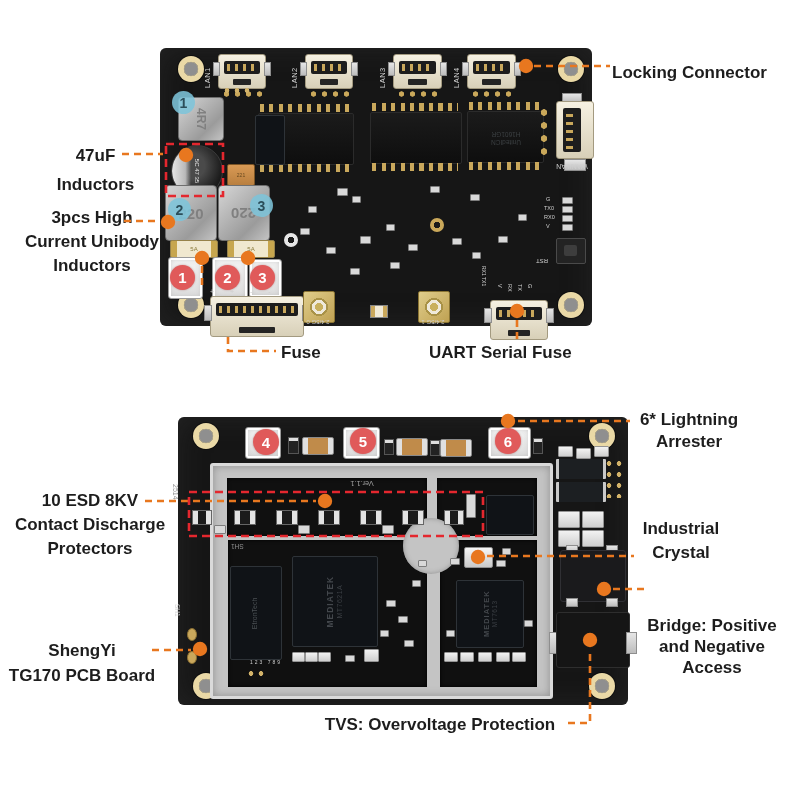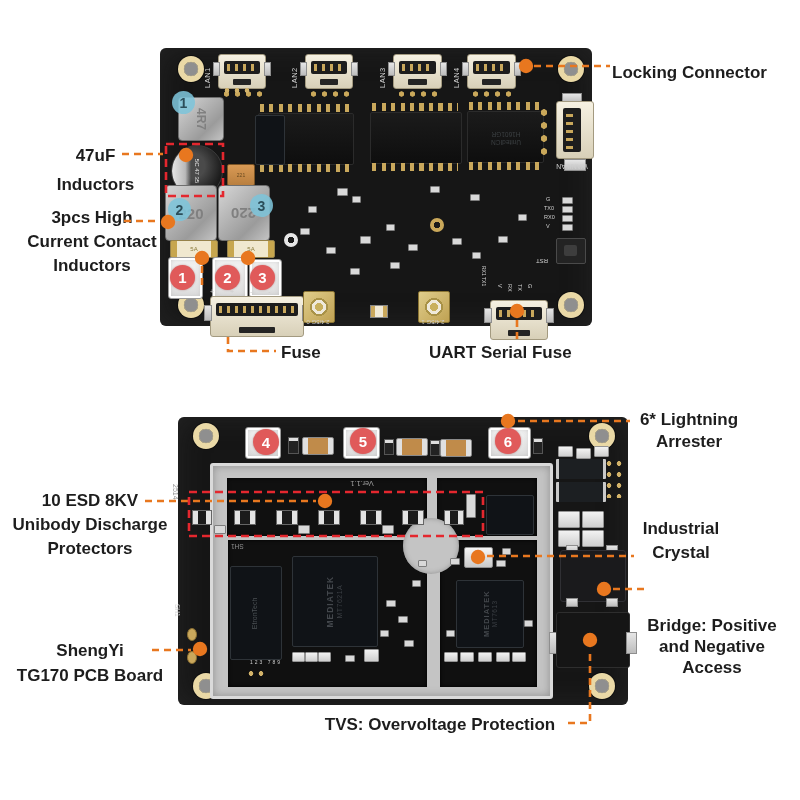--- a/index.html
+++ b/index.html
@@ -374,44 +374,44 @@
 
   <div class="ann" style="left:612px;top:58px;width:180px;line-height:29px;">
     <div>Locking Connector</div>
   </div>
   <div class="ann center" style="left:28px;top:141px;width:135px;line-height:29px;">
     <div>47uF</div>
     <div>Inductors</div>
   </div>
   <div class="ann center" style="left:8px;top:206px;width:168px;line-height:24px;">
     <div>3pcs High</div>
-    <div>Current Contact</div>
+    <div>Current Unibody</div>
     <div>Inductors</div>
   </div>
   <div class="ann" style="left:281px;top:341px;">Fuse</div>
   <div class="ann" style="left:429px;top:341px;">UART Serial Fuse</div>
   <div class="ann center" style="left:629px;top:409px;width:120px;line-height:22px;">
     <div>6* Lightning</div>
     <div>Arrester</div>
   </div>
   <div class="ann center" style="left:4px;top:489px;width:172px;line-height:24px;">
     <div>10 ESD 8KV</div>
-    <div>Unibody Discharge</div>
+    <div>Contact Discharge</div>
     <div>Protectors</div>
   </div>
   <div class="ann center" style="left:636px;top:517px;width:90px;line-height:24px;">
     <div>Industrial</div>
     <div>Crystal</div>
   </div>
   <div class="ann center" style="left:647px;top:615px;width:130px;line-height:21px;">
     <div>Bridge: Positive</div>
     <div>and Negative</div>
     <div>Access</div>
   </div>
-  <div class="ann center" style="left:8px;top:638px;width:164px;line-height:25px;">
+  <div class="ann center" style="left:0;top:638px;width:164px;line-height:25px;">
     <div>ShengYi</div>
     <div>TG170 PCB Board</div>
   </div>
   <div class="ann center" style="left:300px;top:713px;width:280px;">TVS: Overvoltage Protection</div>
 
   <svg class="overlay" width="800" height="800" viewBox="0 0 800 800">
     <g stroke="#E8771F" stroke-width="2.6" fill="none" stroke-dasharray="7 5">
       <path d="M534 66 H610"></path>
       <path d="M122 154 H163"></path>
       <path d="M124 221 H160"></path>

